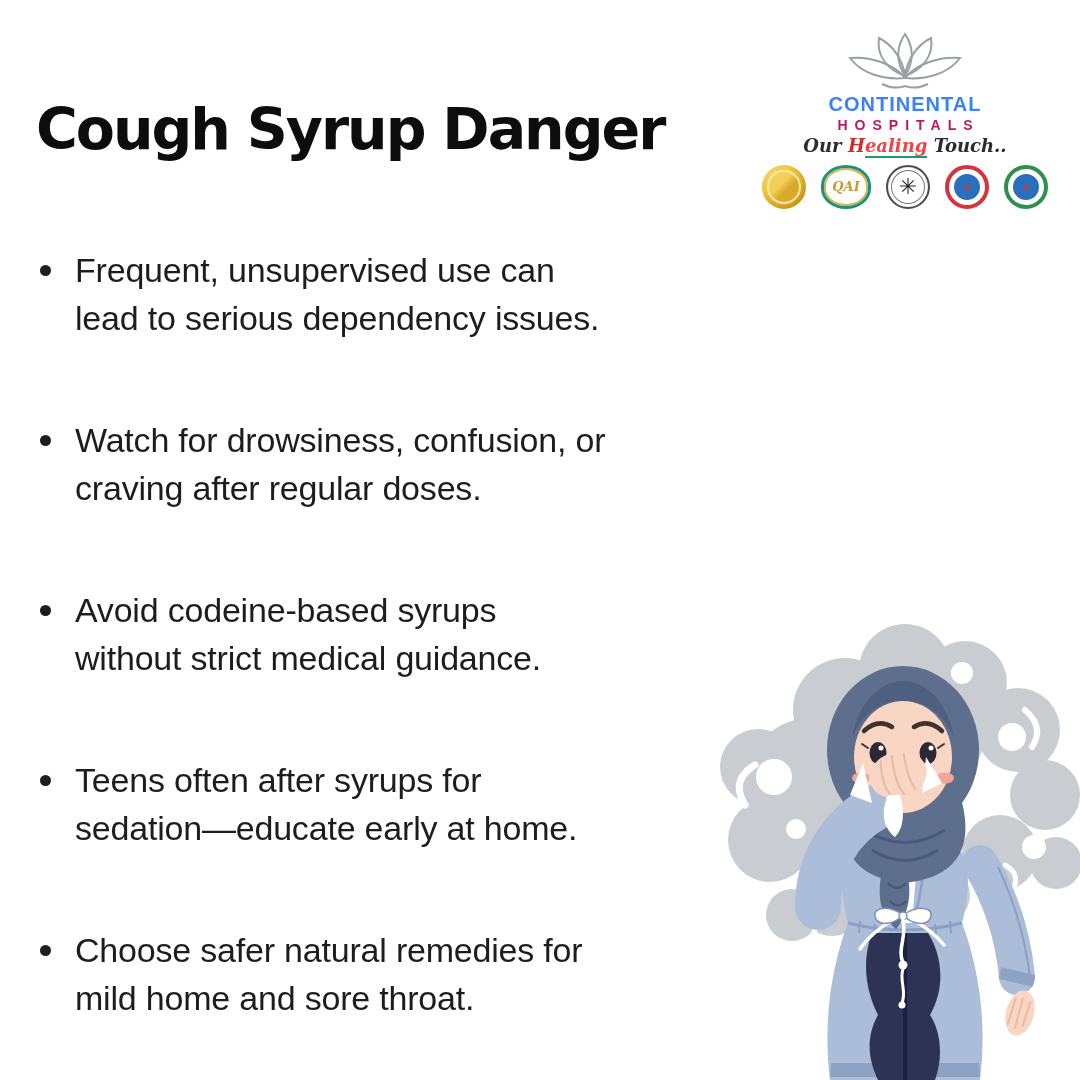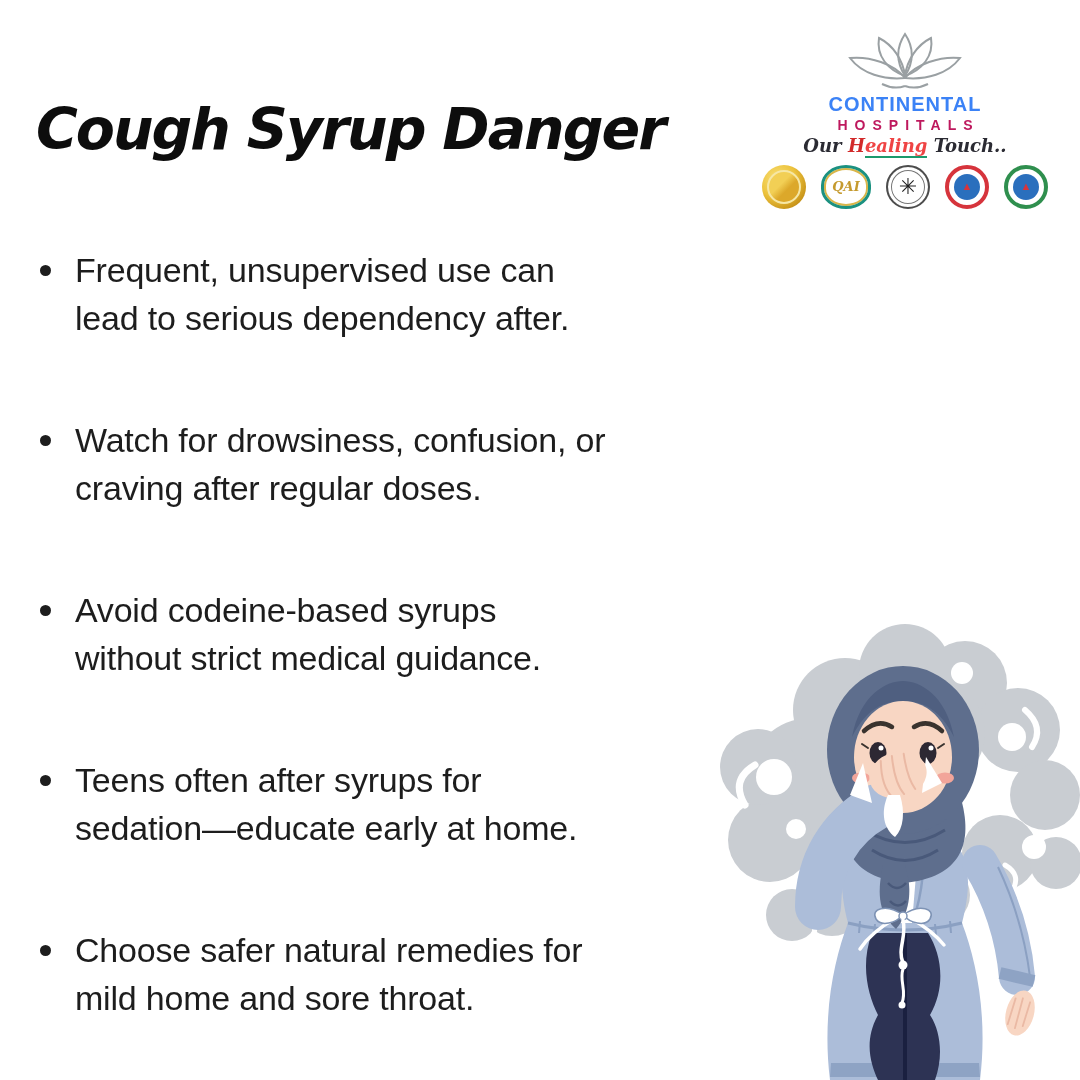--- a/index.html
+++ b/index.html
@@ -3,21 +3,21 @@
 <meta charset="utf-8">
 <style>
   html,body{margin:0;padding:0;background:#fff;}
   #poster{
     position:relative;width:1080px;height:1080px;background:#ffffff;
     overflow:hidden;font-family:"Liberation Sans",sans-serif;color:#1d1d1d;
   }
   
   #title{
     position:absolute;left:36px;top:96px;width:680px;
-    font-family:"DejaVu Sans",sans-serif;font-weight:bold;font-style:italic;
+    font-family:"DejaVu Sans",sans-serif;font-weight:bold;
     font-size:57px;letter-spacing:-2px;color:#0d0d0d;white-space:nowrap;
   }
   
   #logo{position:absolute;left:780px;top:30px;width:250px;text-align:center;}
   #logo .lotus{display:block;margin:0 auto 2px auto;}
   #logo .brand{
     font-family:"Liberation Sans",sans-serif;font-weight:bold;font-size:20px;
     letter-spacing:1px;color:#3b82f6;line-height:1.05;
   }
   #logo .subbrand{
@@ -100,21 +100,21 @@
           </span>
         </span>
     </div>
   </div>
 
   <ul id="bullets">
     <li>
       <span class="dot"></span>
       <span class="lines">
           <span>Frequent, unsupervised use can</span>
-          <span>lead to serious dependency after.</span>
+          <span>lead to serious dependency issues.</span>
         </span>
     </li>
     <li>
       <span class="dot"></span>
       <span class="lines">
           <span>Watch for drowsiness, confusion, or</span>
           <span>craving after regular doses.</span>
         </span>
     </li>
     <li>

